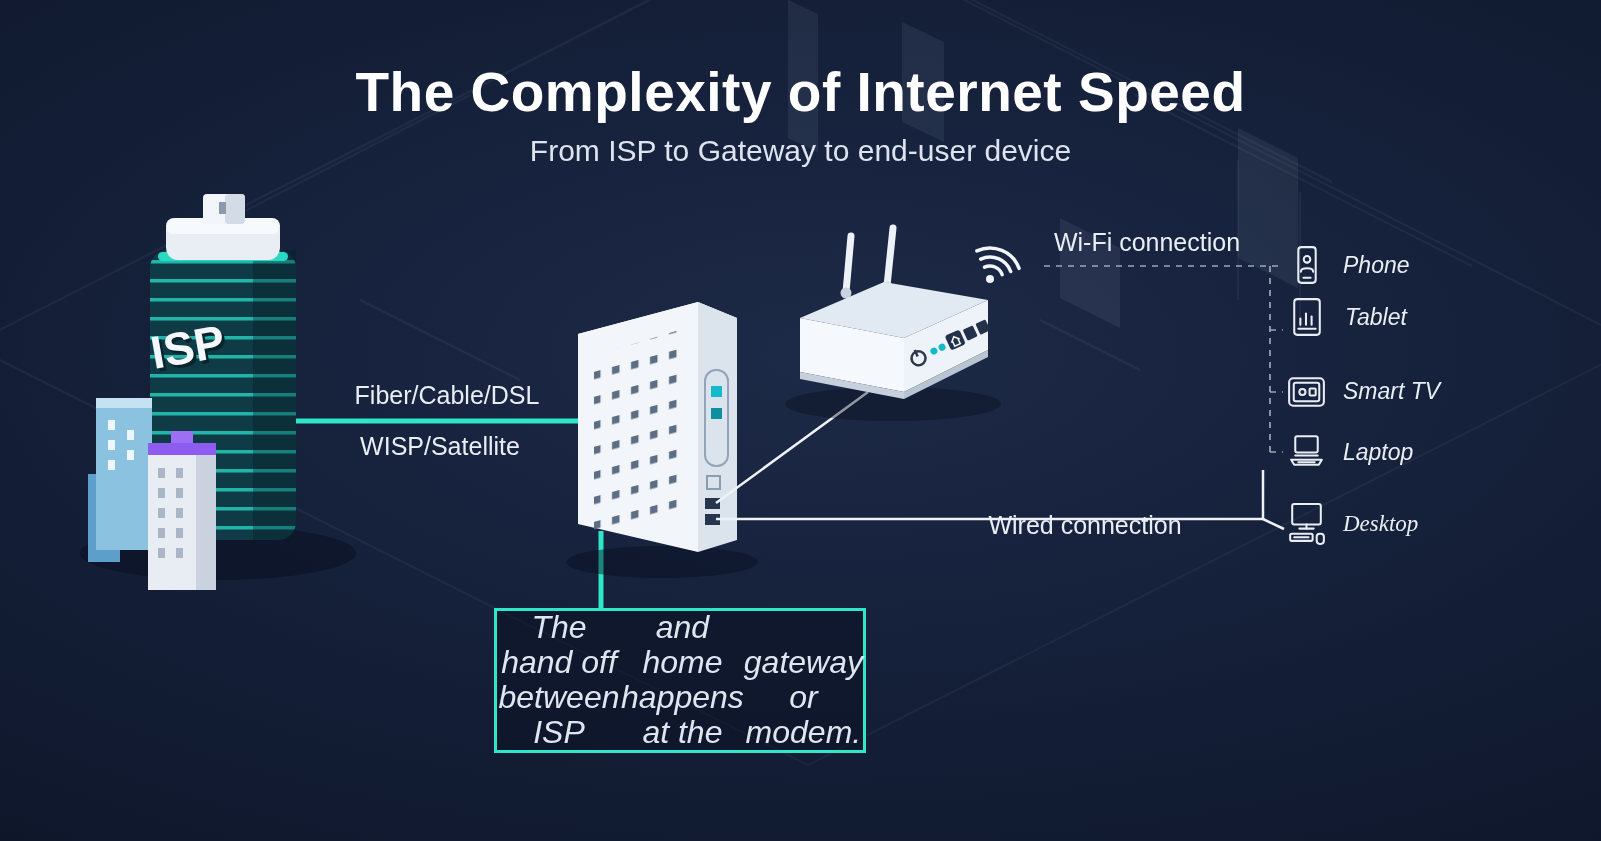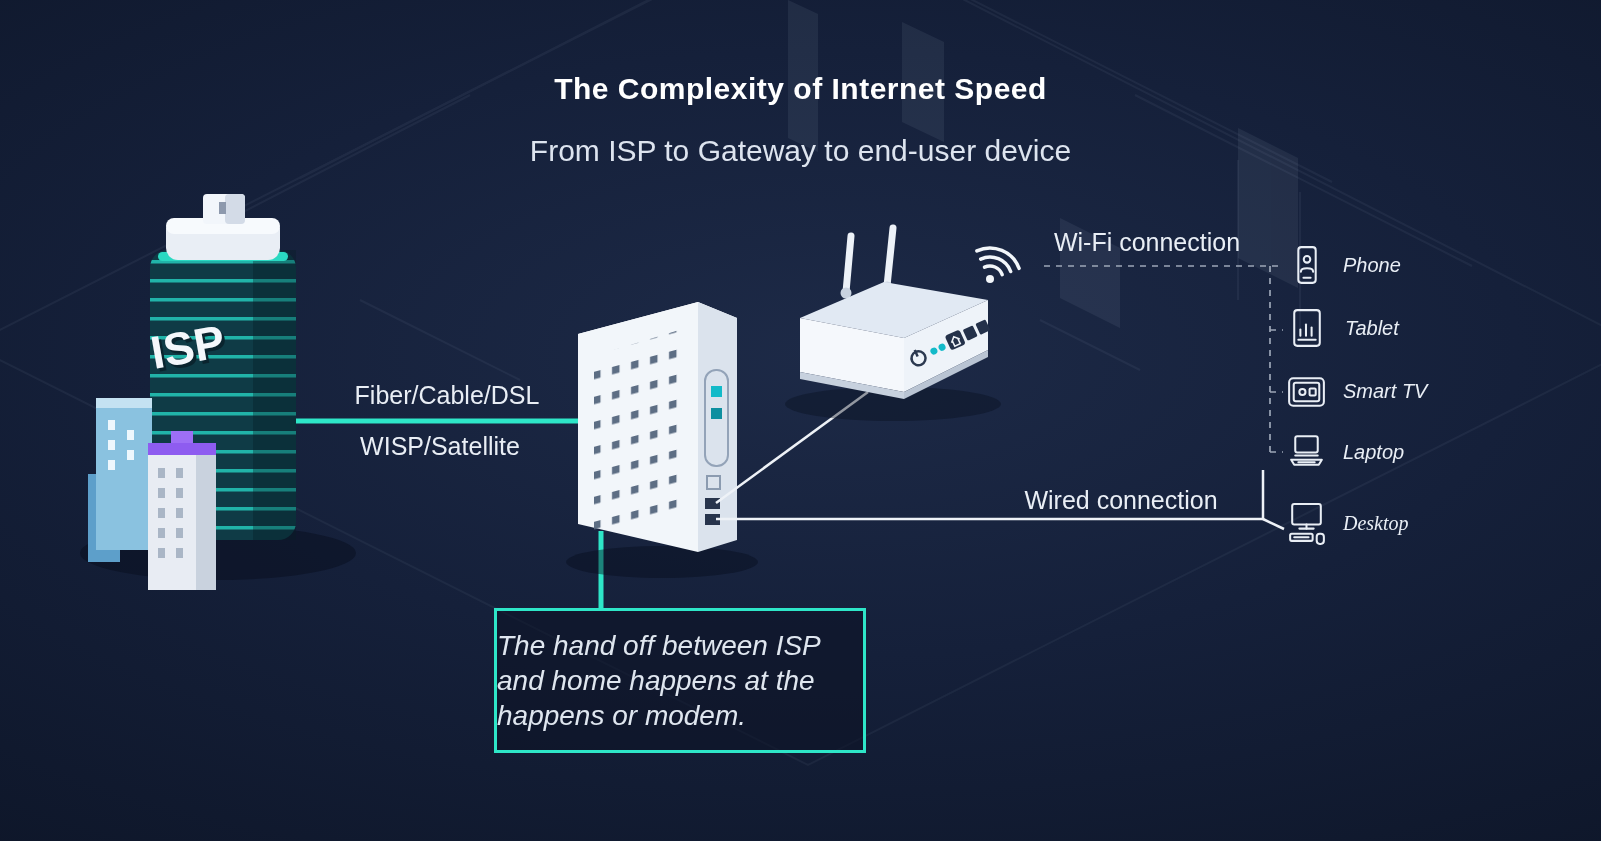--- a/index.html
+++ b/index.html
@@ -5,39 +5,39 @@
   * { margin:0; padding:0; box-sizing:border-box; }
   html,body { background:#0a1120; }
   .canvas {
     position:relative; width:1601px; height:841px; overflow:hidden;
     background: radial-gradient(95% 80% at 52% 42%, #1d2a47 0%, #15203a 45%, #0d1527 100%);
     font-family:"Liberation Sans", sans-serif; color:#ffffff;
   }
   .scene { position:absolute; left:0; top:0; width:1601px; height:841px; }
   .hdr-title {
     position:absolute; top:60px; left:0; width:100%; text-align:center;
-    font-size:30px; font-weight:bold; letter-spacing:0.5px; color:#ffffff;margin-top:12px;
+    font-size:55px; font-weight:bold; letter-spacing:0.5px; color:#ffffff;
   }
   .hdr-sub {
     position:absolute; top:134px; left:0; width:100%; text-align:center;
     font-size:30px; font-weight:400; color:#dde4ef;
   }
   .lbl {
     position:absolute; font-size:25px; color:#e9eef5; white-space:nowrap;
   }
   .lbl.center { transform:translateX(-50%); }
   .callout {
     position:absolute; left:494px; top:608px; width:372px; height:145px;
     border:3px solid #2ee6c8; background:rgba(12,19,36,0.55);
-    display:flex; flex-direction:column; justify-content:center; align-items:flex-start;
-    font-style:italic; font-size:28px; line-height:35px; color:#dfe6ef; text-align:center;
+    display:flex; flex-direction:row; justify-content:center; align-items:flex-end;
+    font-style:italic; font-size:32px; line-height:35px; color:#dfe6ef; text-align:center;
   }
   .device { position:absolute; left:1283px; display:flex; align-items:center; gap:13px; }
   .device svg { width:47px; height:47px; flex:0 0 auto; }
-  .device .dlabel { font-style:italic; font-size:20px; color:#e9eef5; white-space:nowrap; }
+  .device .dlabel { font-style:italic; font-size:23px; color:#e9eef5; white-space:nowrap; }
 </style>
 </head>
 <body>
 
 <div class="canvas">
 
   <svg class="scene" viewBox="0 0 1601 841">
     <defs>
       <pattern id="towerStripes" width="20" height="19" patternUnits="userSpaceOnUse">
         <rect width="20" height="19" fill="#0f3b46"></rect>
@@ -170,41 +170,41 @@
       <path d="M1270,452 L1283,452"></path>
     </g>
   </svg>
 
   <h1 class="hdr-title">The Complexity of Internet Speed</h1>
   <div class="hdr-sub">From ISP to Gateway to end-user device</div>
 
   <div class="lbl center" style="left:447px; top:381px;">Fiber/Cable/DSL</div>
   <div class="lbl center" style="left:440px; top:432px;">WISP/Satellite</div>
   <div class="lbl center" style="left:1147px; top:228px;">Wi-Fi connection</div>
-  <div class="lbl center" style="left:1085px; top:486px;margin-left:36px;">Wired connection</div>
+  <div class="lbl center" style="left:1085px; top:511px;">Wired connection</div>
 
   <div class="callout">
     <span>The hand off between ISP</span>
     <span>and home happens at the</span>
-    <span>happens or modem.</span>
+    <span>gateway or modem.</span>
   </div>
 
   <div class="device" style="top:242px;">
     <svg viewBox="0 0 46 46">
       <g stroke="#e9eef5" stroke-width="2" fill="none" stroke-linecap="round" stroke-linejoin="round">
         <rect x="15" y="5" width="17" height="35" rx="3"></rect>
         <circle cx="23.5" cy="17" r="3.2"></circle>
         <path d="M17.5,29 c0,-4.5 12,-4.5 12,0"></path>
         <path d="M20,35 h7"></path>
       </g>
     </svg>
     <span class="dlabel">Phone</span>
   </div>
 
-  <div class="device" style="top:305px;gap:15px;">
+  <div class="device" style="top:294px;gap:15px;">
     <svg viewBox="0 0 46 46">
       <g stroke="#e9eef5" stroke-width="2" fill="none" stroke-linecap="round" stroke-linejoin="round">
         <rect x="11" y="5" width="25" height="35" rx="3"></rect>
         <path d="M17,30 v-6"></path>
         <path d="M22.5,30 v-11"></path>
         <path d="M28,30 v-8"></path>
         <path d="M15,34 h17"></path>
       </g>
     </svg>
     <span class="dlabel">Tablet</span>

